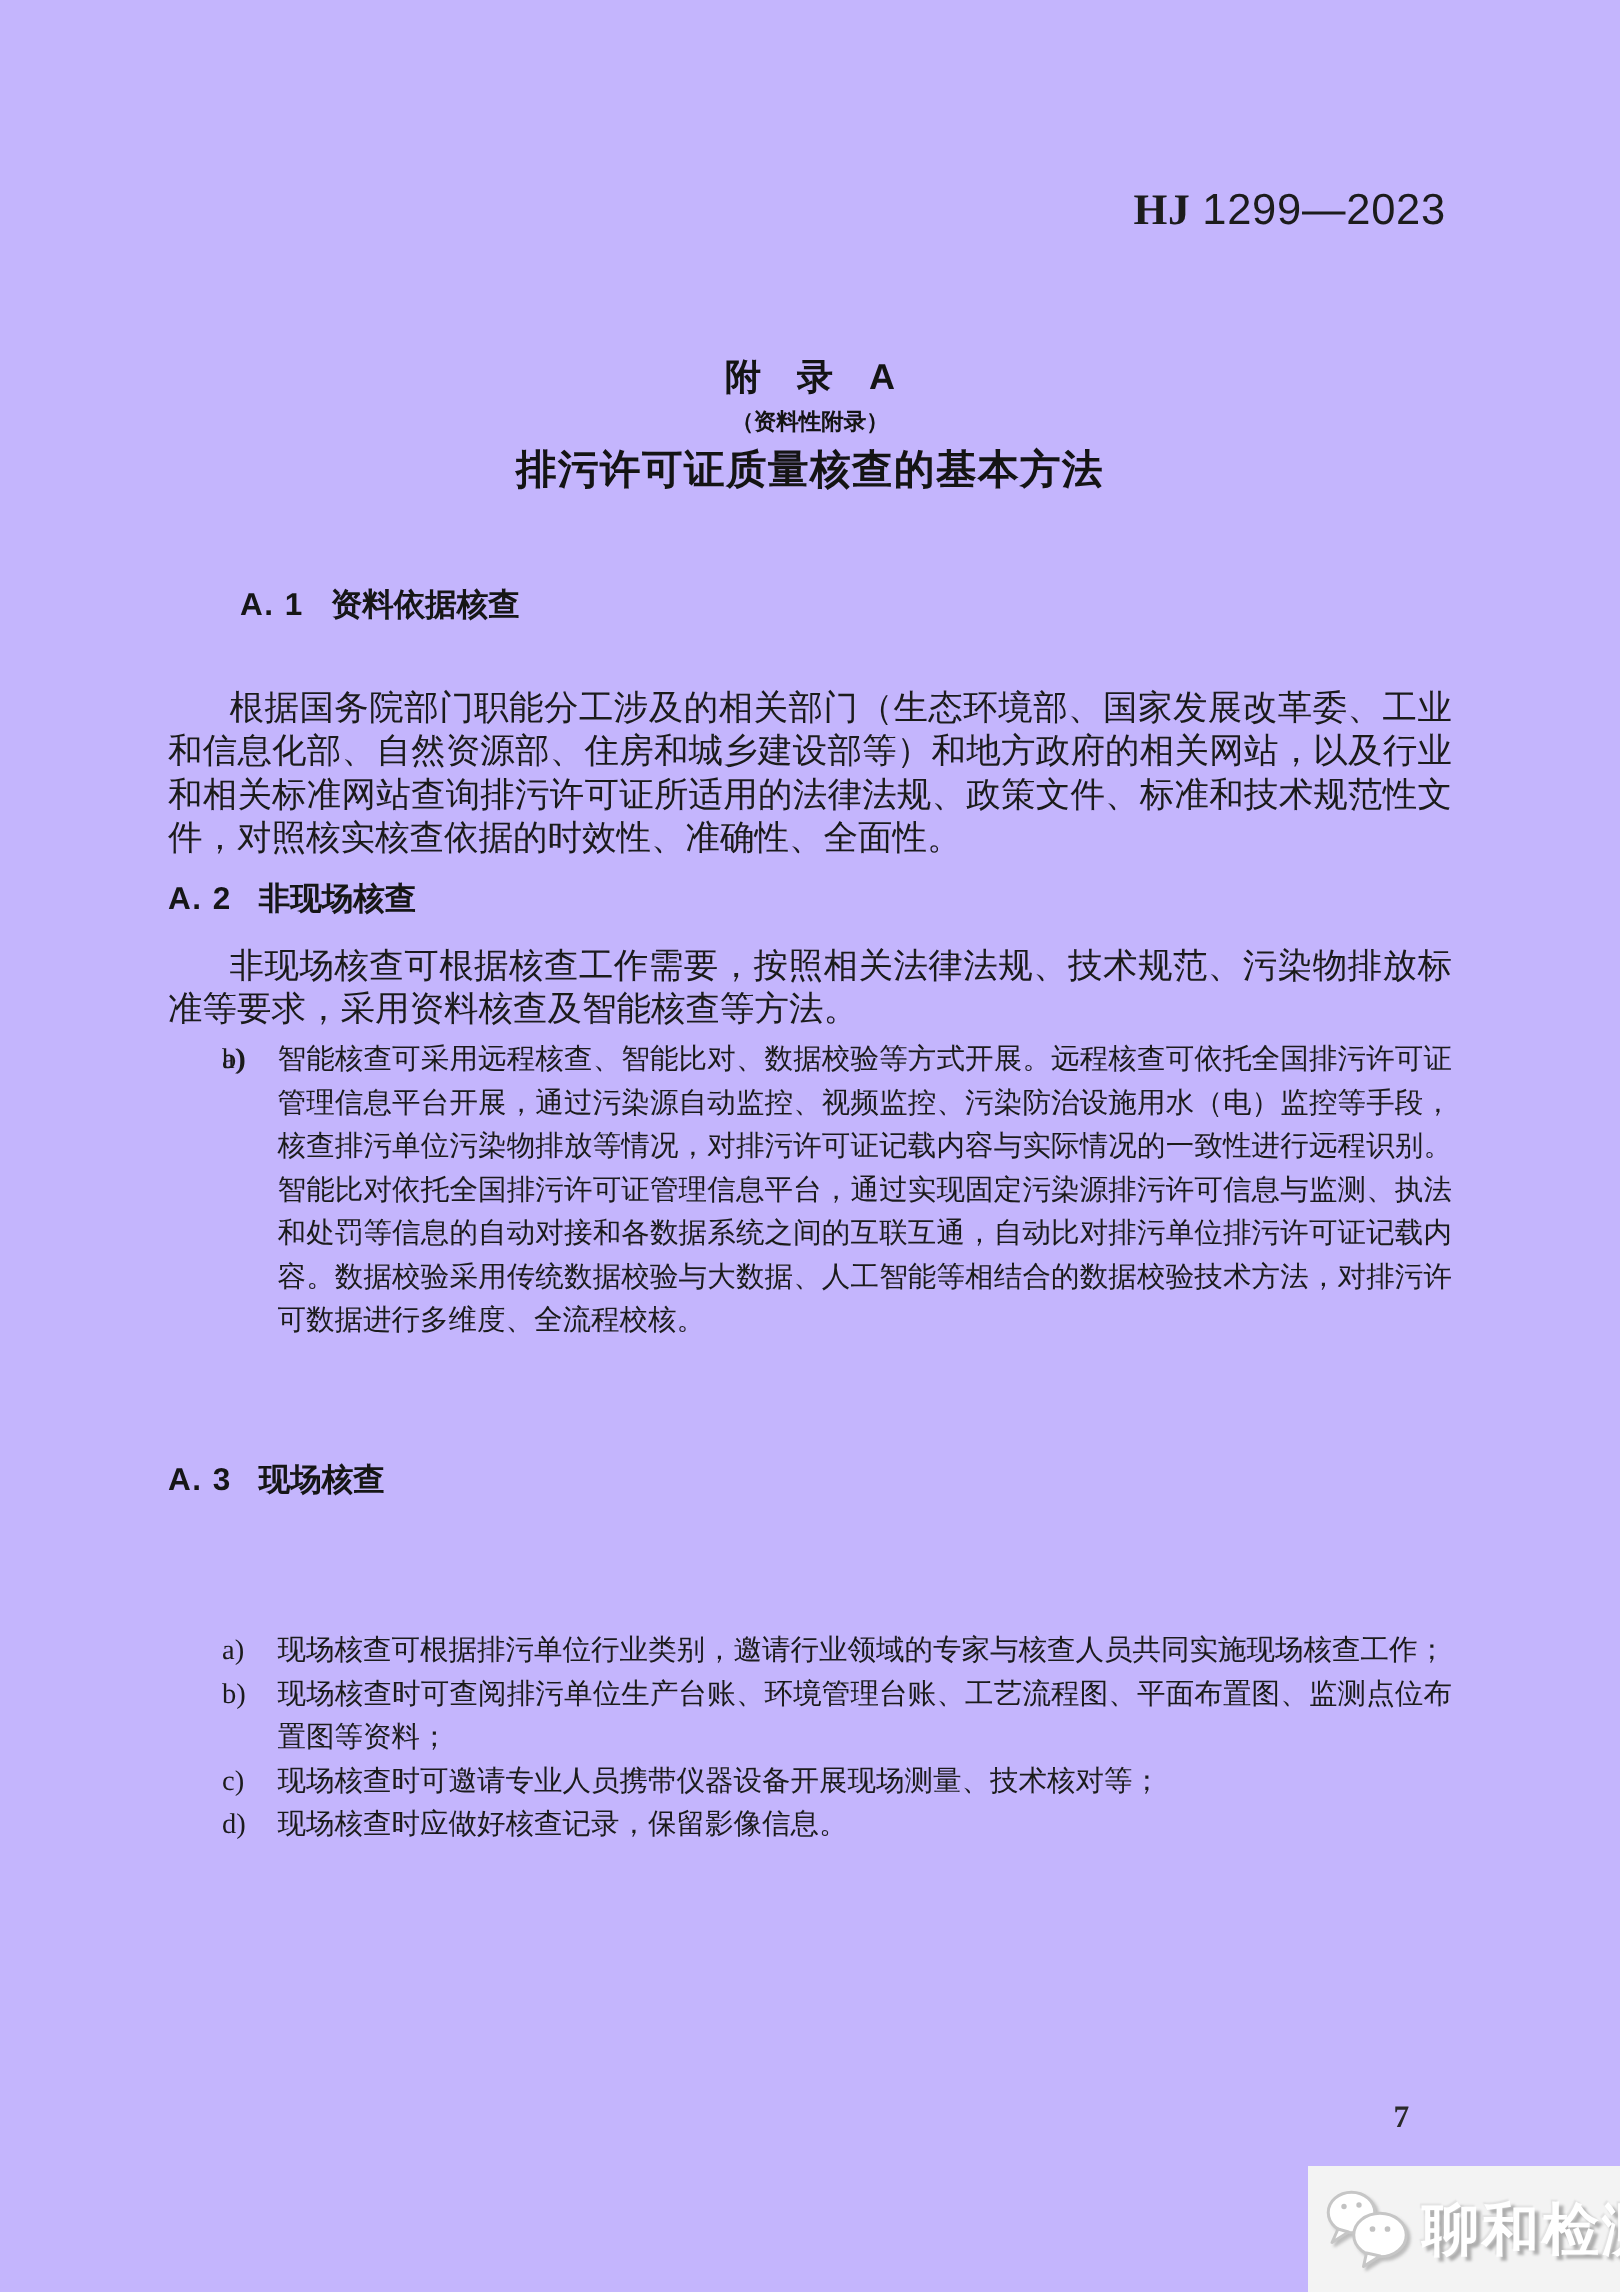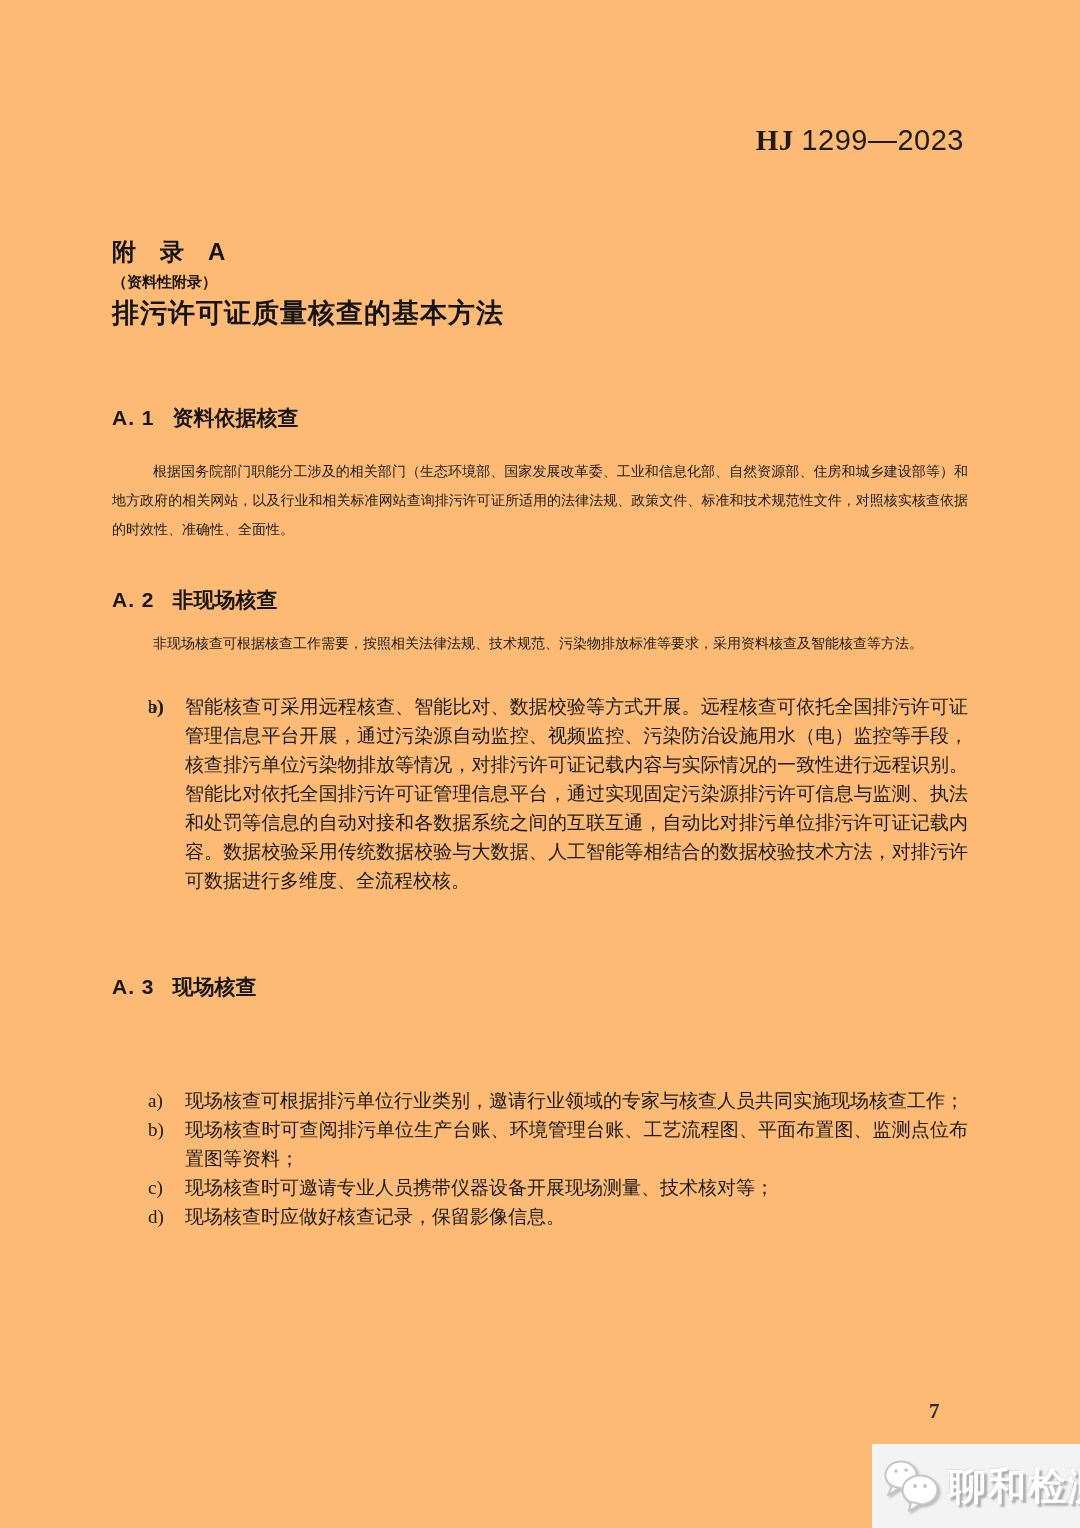--- a/index.html
+++ b/index.html
@@ -4,21 +4,21 @@
 <style>
   html, body { margin: 0; padding: 0; }
   body {
     background: #ffffff;
     font-family: "Liberation Serif", "DejaVu Serif", serif;
   }
   .page {
     position: relative;
     width: 1080px;
     height: 1528px;
-    background: #fdba74;
+    background: #c4b5fd;
     overflow: hidden;
     color: #1c1c1c;
   }
   
   .doc-header {
     position: absolute;
     top: 124px;
     right: 116px;
     font-size: 29px;
     letter-spacing: 0.5px;
@@ -31,51 +31,51 @@
   .doc-header .num {
     font-family: "Liberation Sans", sans-serif;
     font-weight: 500;
   }
   
   .title-block {
     position: absolute;
     top: 239px;
     left: 112px;
     width: 856px;
-    text-align: left;
+    text-align: center;
     font-family: "Liberation Sans", "DejaVu Sans", sans-serif;
     font-weight: 700;
     color: #141414;
   }
   .title-line1 { font-size: 24px; line-height: 26px; margin-bottom: 6px; }
   .title-line2 { font-size: 15px; line-height: 22px; margin-bottom: 7px; }
   .title-line3 { font-size: 27px; line-height: 26px; letter-spacing: 1px; }
   
   .sec-heading {
     position: absolute;
     left: 112px;
     width: 856px;
     font-family: "Liberation Sans", "DejaVu Sans", sans-serif;
     font-weight: 700;
     font-size: 21px;
     line-height: 24px;
     color: #161616;
     white-space: nowrap;
   }
   .sec-heading .sec-num { margin-right: 18px; letter-spacing: 1px; }
-  .h-a1 { top: 406px; }
+  .h-a1 { top: 392px; margin-left: 48px; }
   .h-a2 { top: 588px; }
   .h-a3 { top: 975px; }
   
   .para {
     position: absolute;
     left: 112px;
     width: 856px;
     margin: 0;
-    font-size: 14px;
+    font-size: 23px;
     line-height: 29px;
     text-indent: 41px;
     text-align: justify;
     color: #1b1b1b;
   }
   .p-a1 { top: 457px; }
   .p-a2 { top: 629px; }
   .p-a3 { top: 1027px; }
   
   .list {

